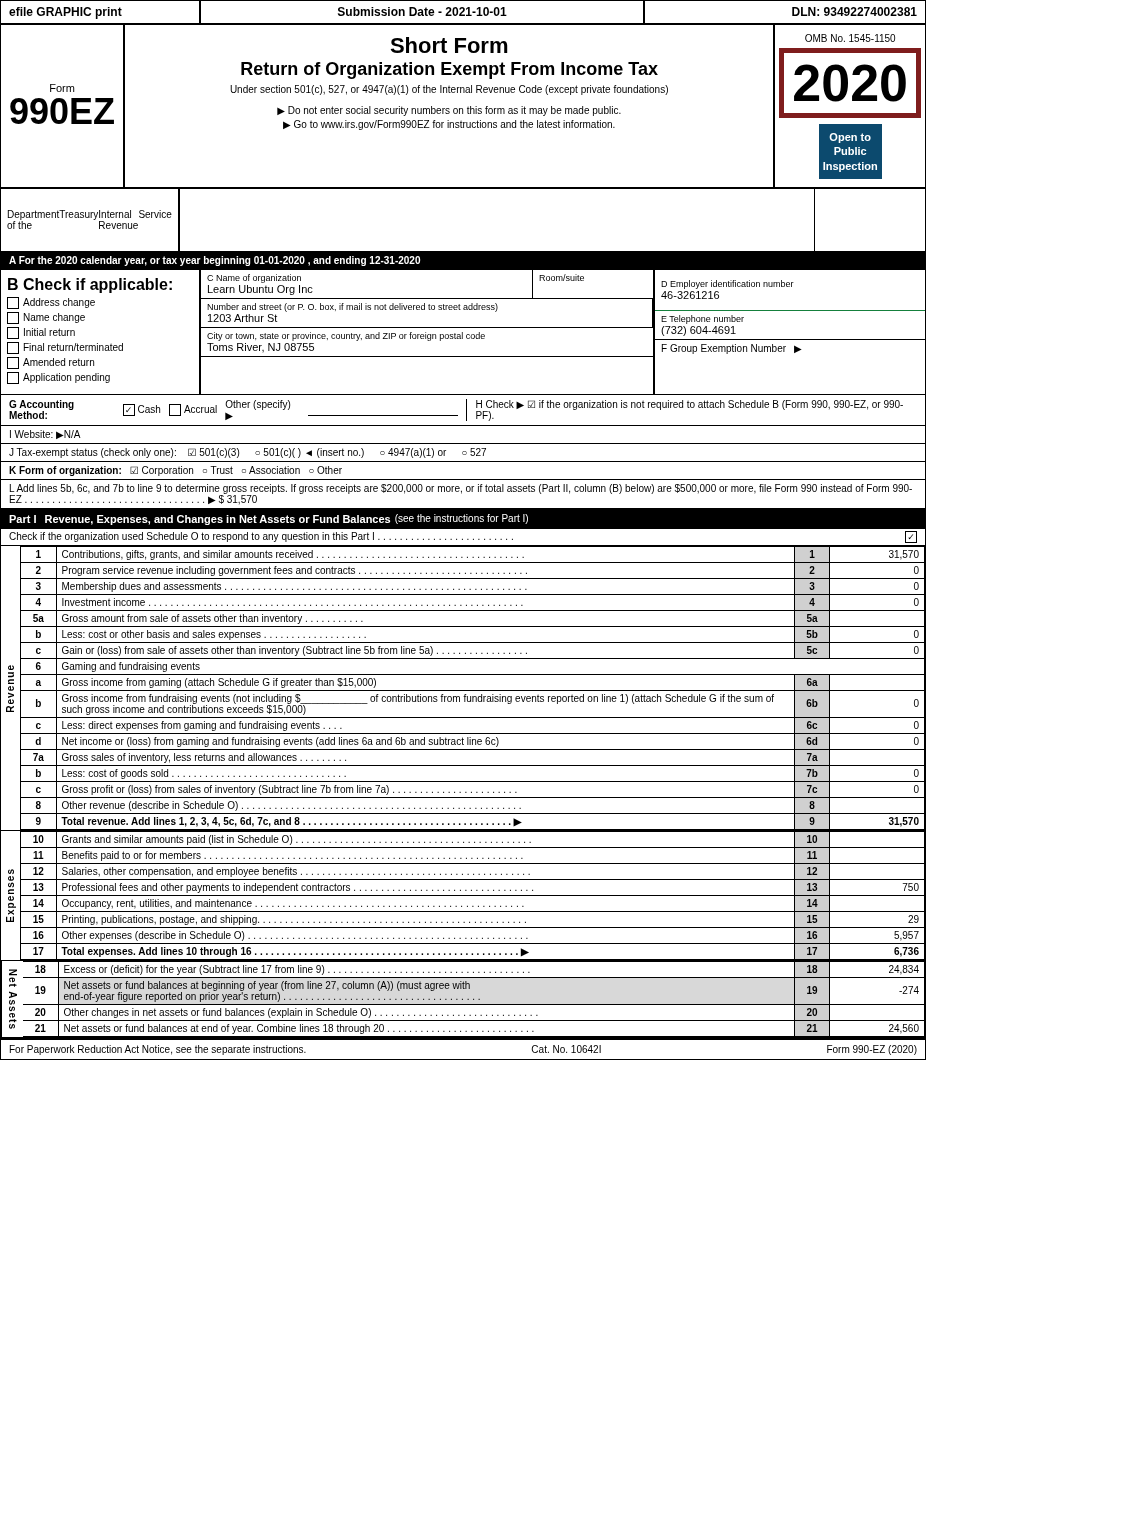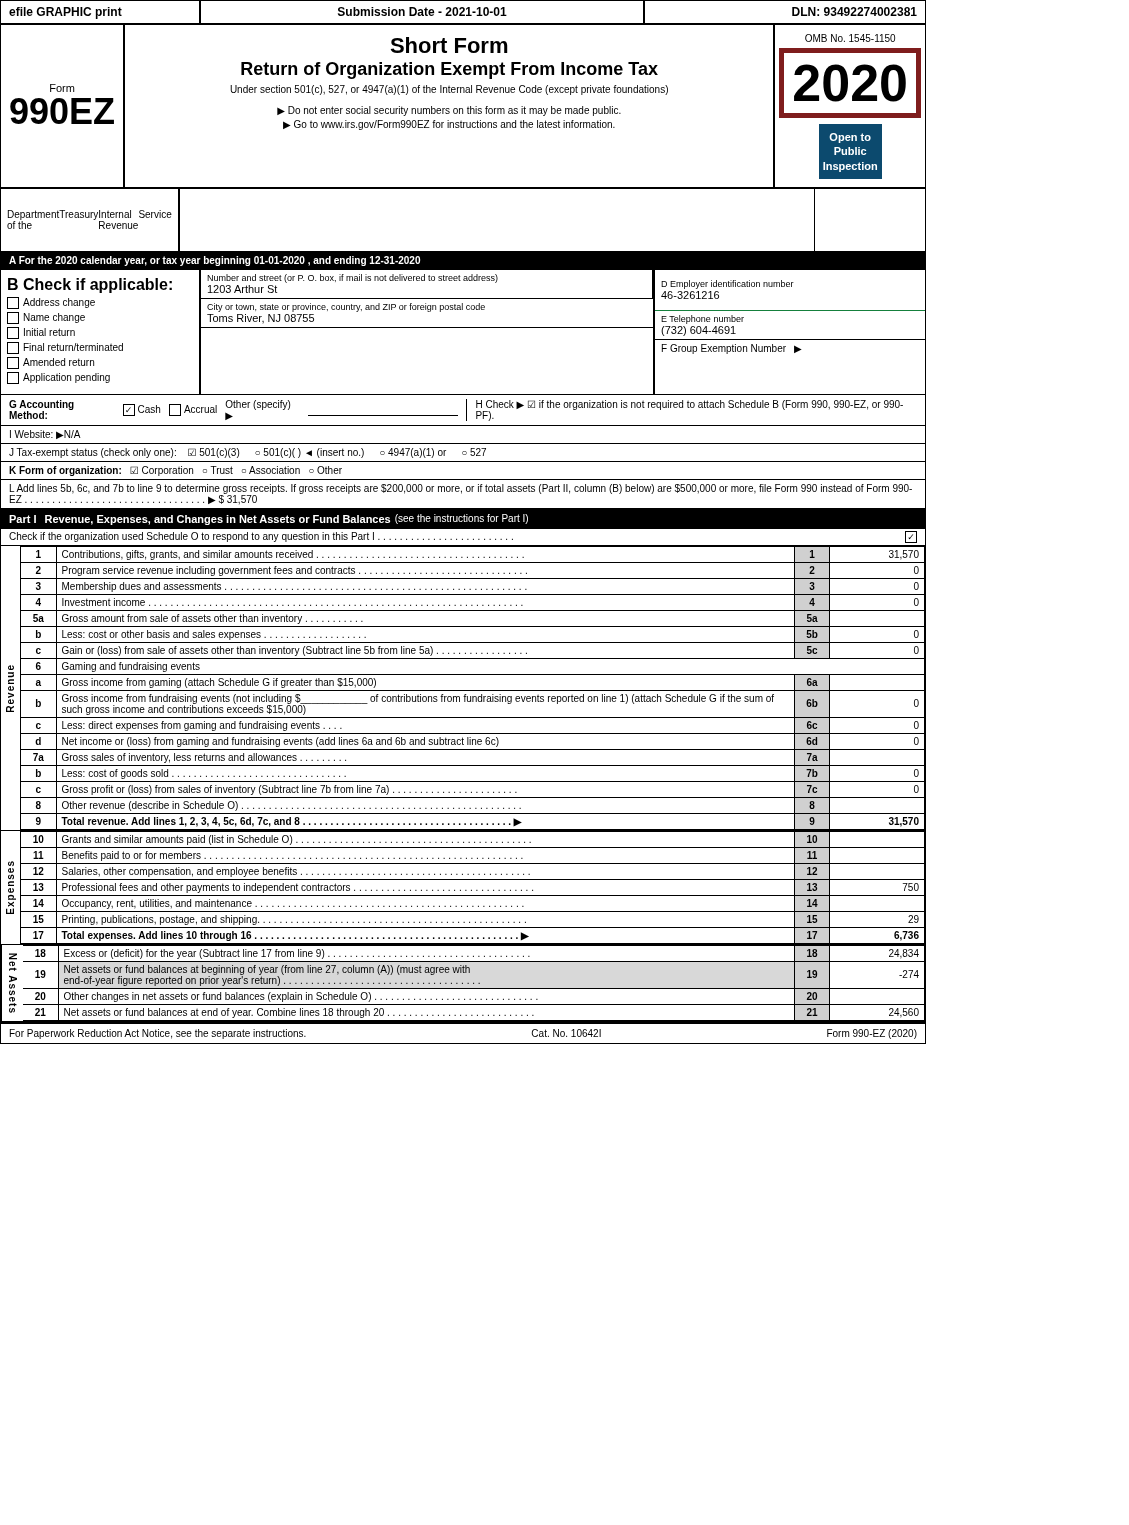--- a/index.html
+++ b/index.html
@@ -477,20 +477,29 @@
           <span>Amended return</span>
         </div>
         <div class="check-item">
           <div class="checkbox"></div>
           <span>Application pending</span>
         </div>
       </div>
     </div>
 
     <div class="org-info">
+      <div class="org-name-row">
+        <div class="org-name-cell">
+          <div class="org-name-label">C Name of organization</div>
+          <div class="org-name-value">Learn Ubuntu Org Inc</div>
+        </div>
+        <div class="room-suite-cell">
+          <div class="org-name-label">Room/suite</div>
+        </div>
+      </div>
       <div class="org-address-row">
         <div class="org-address-cell">
           <div class="org-name-label">Number and street (or P. O. box, if mail is not delivered to street address)</div>
           <div class="org-name-value">1203 Arthur St</div>
         </div>
       </div>
       <div class="org-city-row">
         <div class="org-city-cell">
           <div class="org-name-label">City or town, state or province, country, and ZIP or foreign postal code</div>
           <div class="org-name-value">Toms River, NJ  08755</div>
@@ -729,20 +738,26 @@
           <td>Occupancy, rent, utilities, and maintenance . . . . . . . . . . . . . . . . . . . . . . . . . . . . . . . . . . . . . . . . . . . . . . . . .</td>
           <td class="num-cell grey-bg">14</td>
           <td class="amount-cell"></td>
         </tr>
         <tr>
           <td class="num-cell no-border-left">15</td>
           <td>Printing, publications, postage, and shipping. . . . . . . . . . . . . . . . . . . . . . . . . . . . . . . . . . . . . . . . . . . . . . . . .</td>
           <td class="num-cell grey-bg">15</td>
           <td class="amount-cell">29</td>
         </tr>
+        <tr>
+          <td class="num-cell no-border-left">16</td>
+          <td>Other expenses (describe in Schedule O) . . . . . . . . . . . . . . . . . . . . . . . . . . . . . . . . . . . . . . . . . . . . . . . . . . .</td>
+          <td class="num-cell grey-bg">16</td>
+          <td class="amount-cell">5,957</td>
+        </tr>
         <tr style="font-weight:bold;">
           <td class="num-cell no-border-left">17</td>
           <td><b>Total expenses.</b> Add lines 10 through 16 . . . . . . . . . . . . . . . . . . . . . . . . . . . . . . . . . . . . . . . . . . . . . . . . ▶</td>
           <td class="num-cell grey-bg">17</td>
           <td class="amount-cell">6,736</td>
         </tr>
       </tbody>
         </table>
     </div>
   </div>

